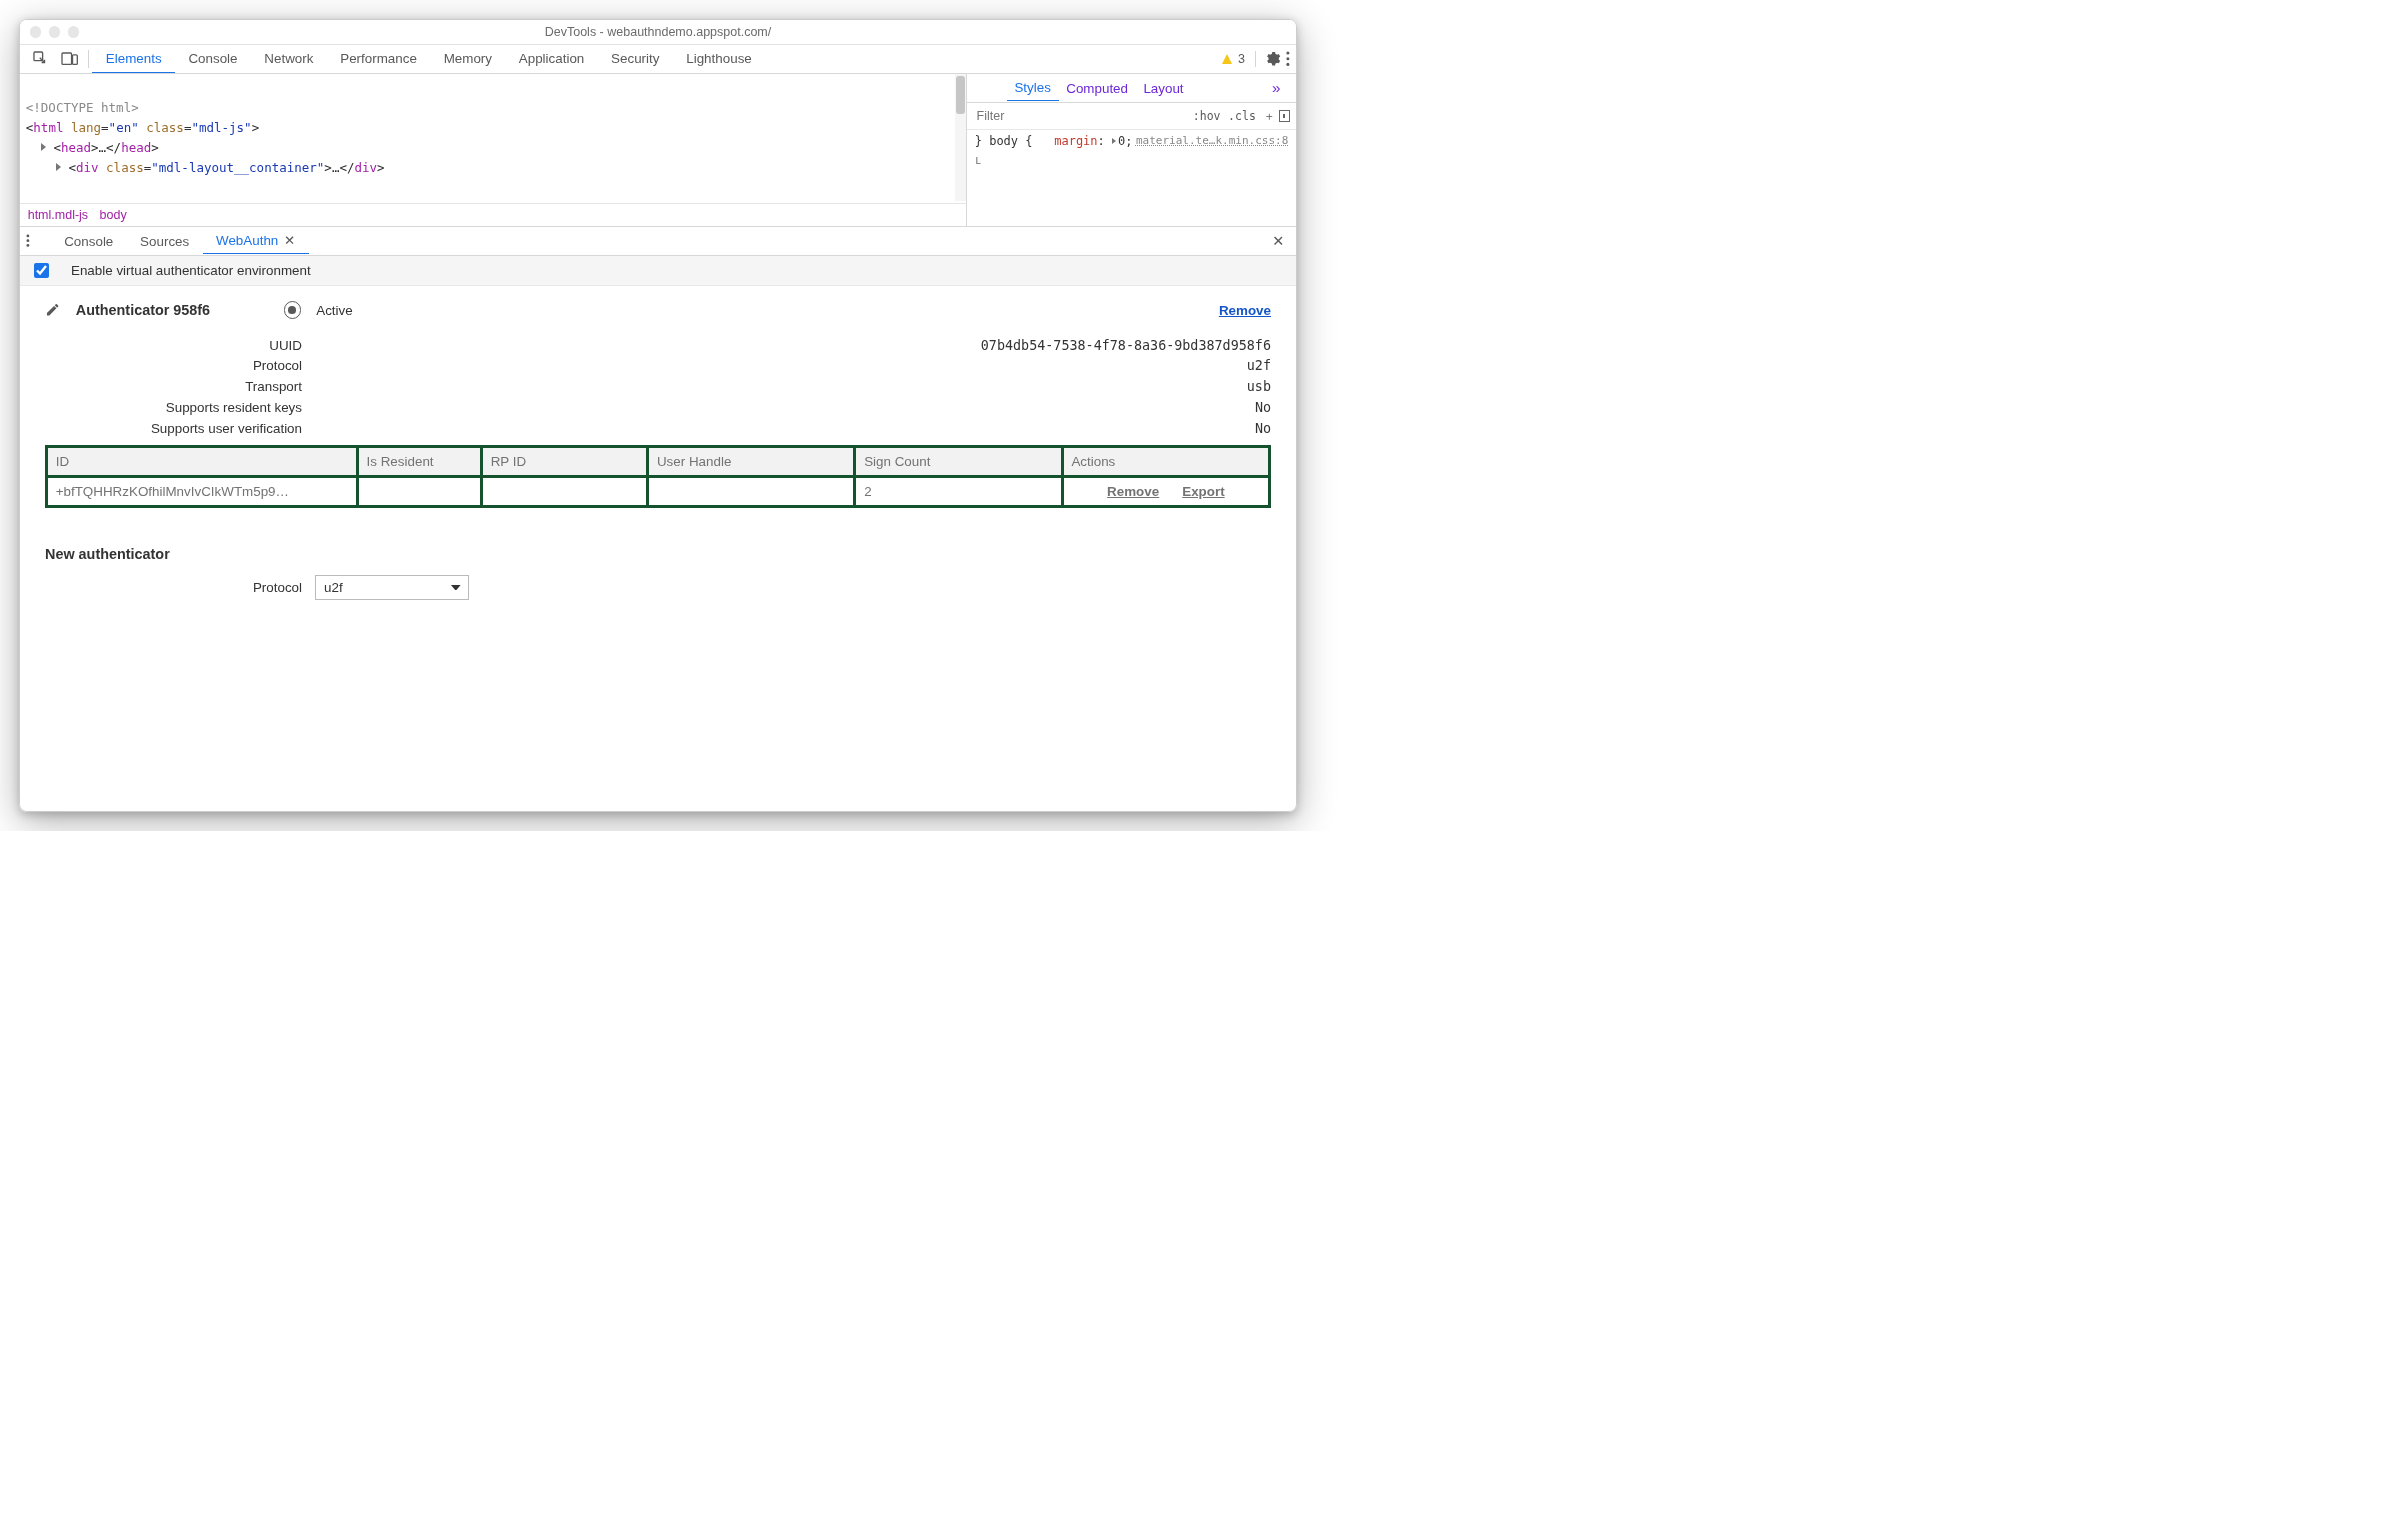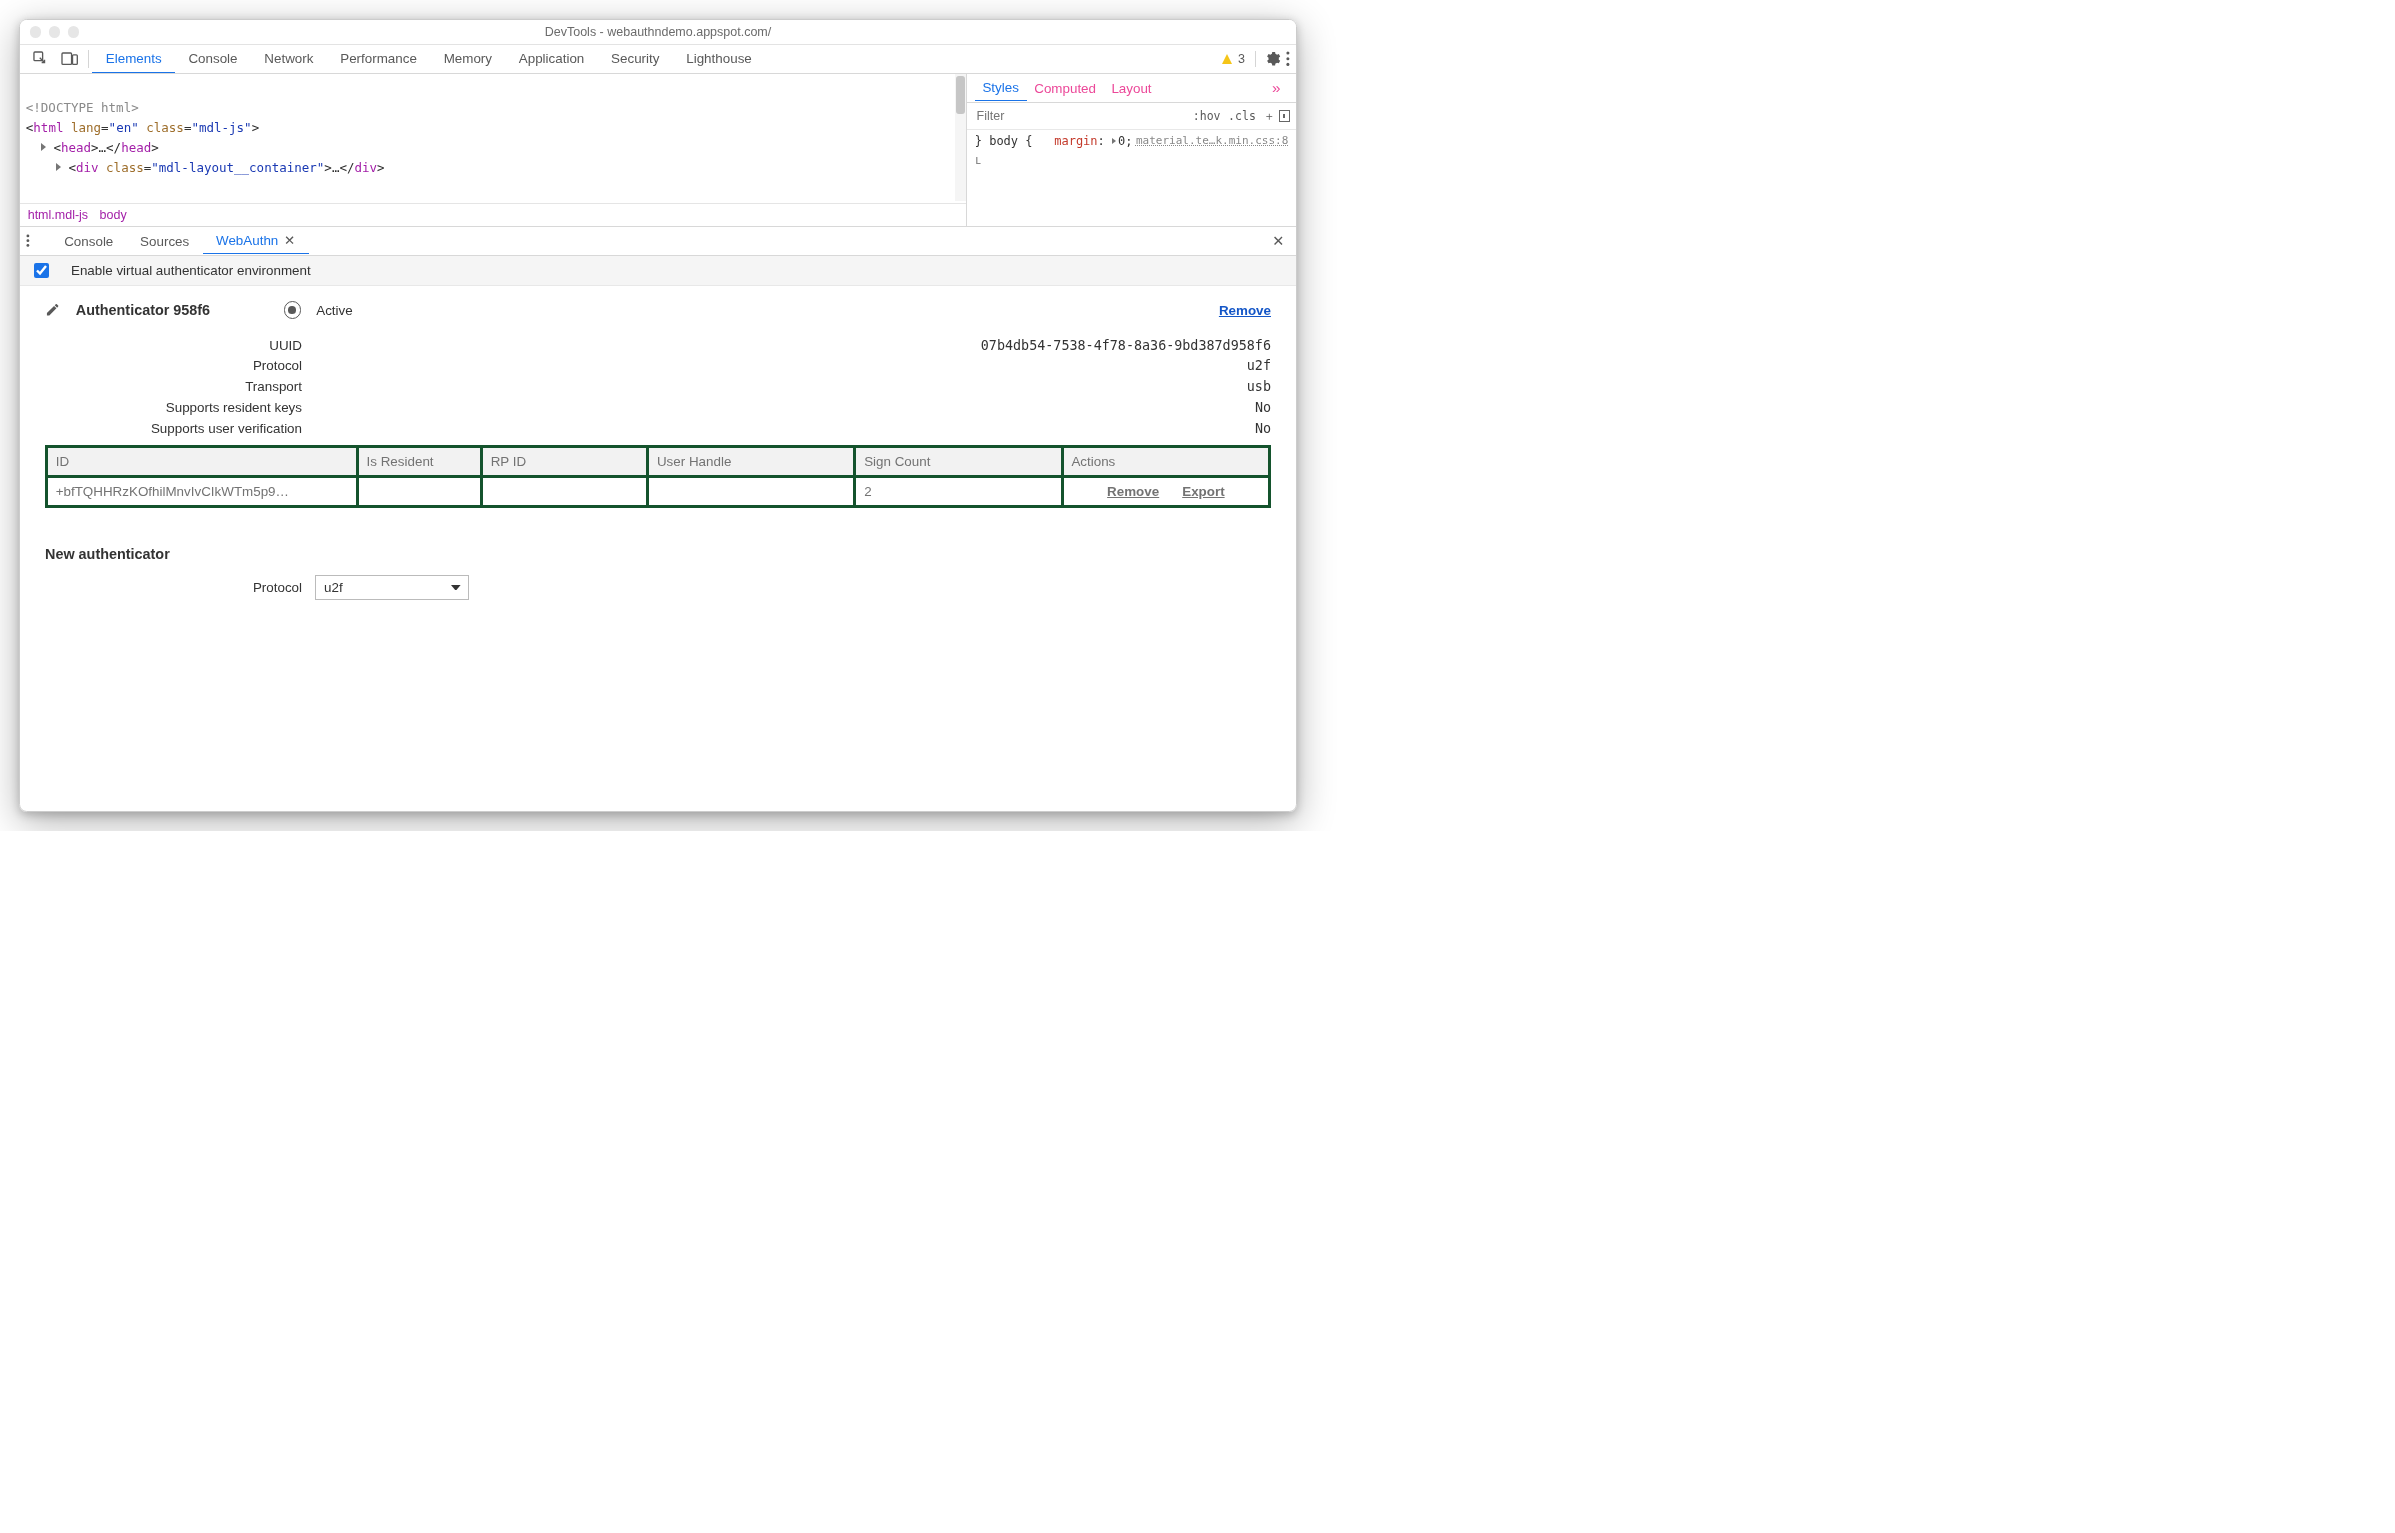--- a/index.html
+++ b/index.html
@@ -91,22 +91,22 @@
   .sel-row { background:#e7e7e7; display:block; margin-left:-5.8px; padding-left:5.8px;}
   .dots { color:#777; }
   .breadcrumb {
     height:23px; border-top:1px solid #e5e5e5; background:#fff;
     display:flex; align-items:center; padding:0 7.7px; font-size:12.5px; gap:11.5px;
   }
   .breadcrumb span { color:#a31fa8; cursor:pointer;}
 
   .styles-panel { width:329px; display:flex; flex-direction:column;}
   .styles-tabs { display:flex; align-items:center; border-bottom:1px solid #d8d8d8; height:29px; padding:0 7.7px;}
-  .styles-tabs .stab { padding:4.8px 7.7px; font-size:13.4px; color:#ec4899; cursor:pointer;}
-  .styles-tabs .stab.active { color:#1a73e8; border-bottom:1.9px solid #1a73e8; }
+  .styles-tabs .stab { padding:4.8px 7.7px; font-size:13.4px; color:#6d28d9; cursor:pointer;}
+  .styles-tabs .stab.active { color:#1a73e8; border-bottom:1.9px solid #1a73e8;margin-left:32px; }
   .styles-tabs .more { margin-left:auto; font-size:15.4px;}
   .styles-tools { display:flex; align-items:center; height:27px; border-bottom:1px solid #e8e8e8; padding:0 5.8px;}
   .styles-tools input { border:none; outline:none; flex:1; font-size:12.5px; padding:1.9px 3.8px;}
   .mini-btn { font-family: ui-monospace, Menlo, monospace; font-size:11.5px; color:#595959; padding:0 3.8px; cursor:pointer;}
   .styles-body {
     font-family: ui-monospace, Menlo, monospace; font-size:12px;
     padding: 1.9px 7.7px; color:#333; line-height:1.6; overflow:hidden; position:relative;
     flex:1;
   }
   .css-src { color:#888; text-decoration: underline dotted; float:right; font-size:11px;}

